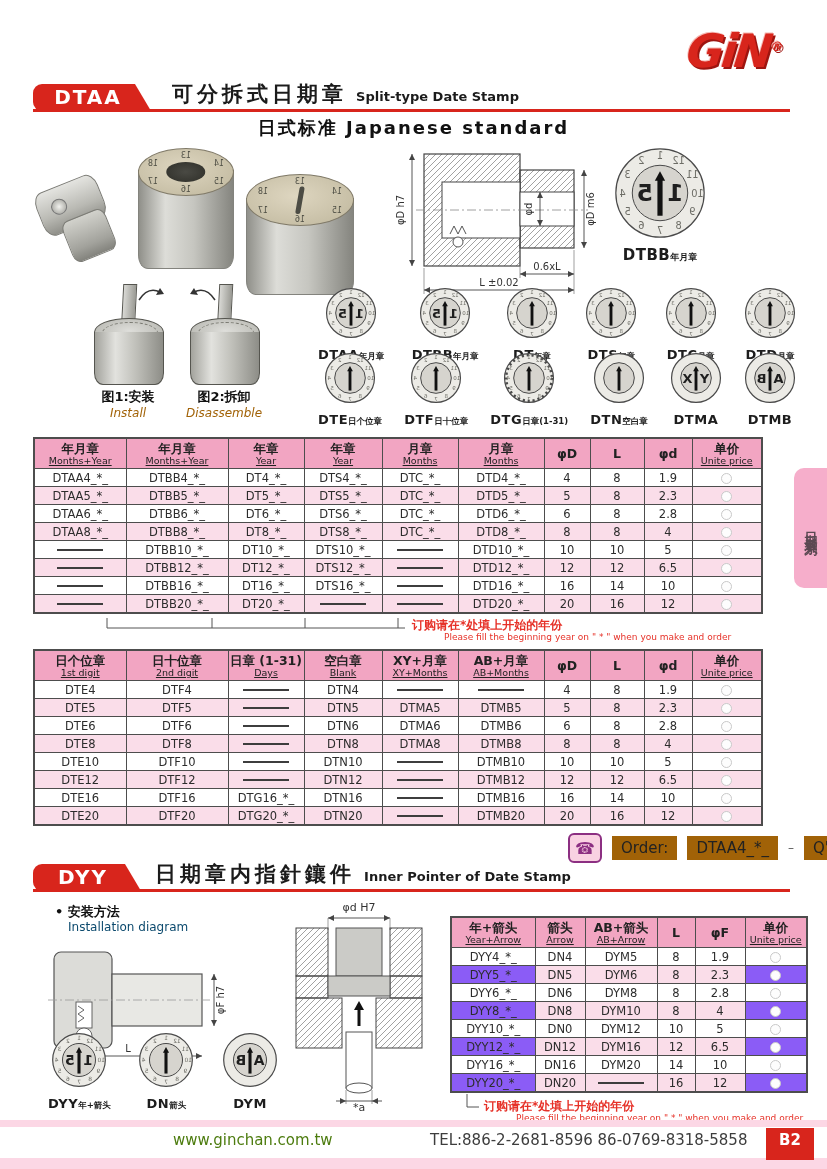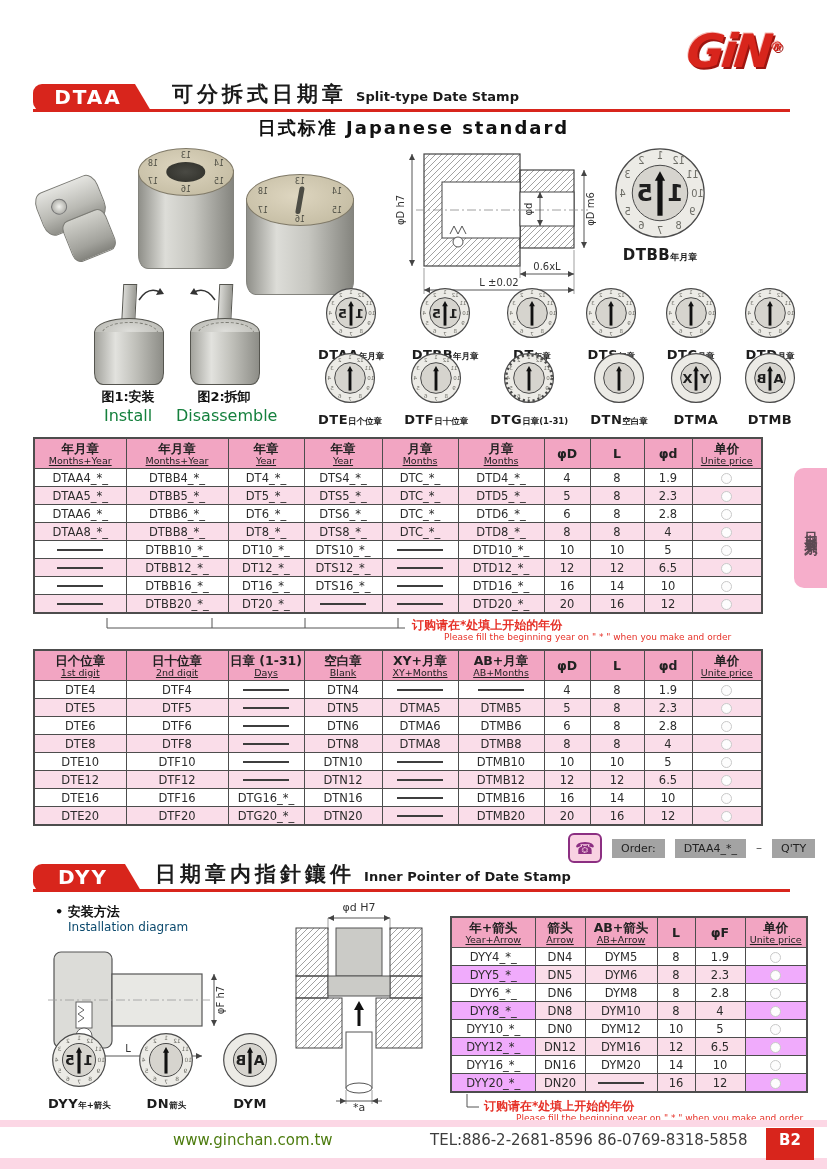--- a/index.html
+++ b/index.html
@@ -52,57 +52,57 @@
   .blade{position:absolute;left:42px;top:0;width:12px;height:46px;background:linear-gradient(90deg,#d9d9d5,#9b9b95);
         border:1px solid #55554f;transform:skewX(-3deg);}
   .c-top{position:absolute;left:14px;top:34px;width:68px;height:26px;border-radius:50%;
         background:radial-gradient(ellipse at 50% 45%,#dededa,#bcbcb6 75%);border:1px solid #55554f;}
   .c-top .ring{position:absolute;left:10%;top:12%;width:80%;height:76%;border-radius:50%;border:1px dashed #7a7a72;}
   .c-body{position:absolute;left:14px;top:48px;width:68px;height:52px;border:1px solid #55554f;border-top:none;
         background:linear-gradient(90deg,#a3a39d,#e2e2de 30%,#c0c0ba 60%,#8d8d87);
         border-radius:0 0 9px 9px/0 0 12px 12px;}
   .fig-label{display:inline-block;width:96px;text-align:center;}
   .fl-zh{font-size:13px;font-weight:bold;color:#111;}
-  .fl-en{font-size:16px;color:#15803d;}
+  .fl-en{font-size:12px;color:#a16207;font-style:italic;}
 
   
   .dialrow{position:absolute;display:flex;justify-content:space-between;}
   .dial-item{text-align:center;}
   .dlabel{margin-top:1px;white-space:nowrap;}
   .dcode{font-size:13px;font-weight:bold;color:#1d1d1d;letter-spacing:0.5px;}
   .dsuf{font-size:8.5px;font-weight:bold;color:#1d1d1d;}
   .bigdial{position:absolute;left:600px;top:146px;width:120px;text-align:center;}
   .bigdial .dcode{font-size:15px;}
   .bigdial .dsuf{font-size:9px;}
 
   
   .grid{border-collapse:collapse;table-layout:fixed;border:2px solid #4d4d4d;background:#fff;}
   .grid th,.grid td{border:1px solid #4d4d4d;text-align:center;vertical-align:middle;
         overflow:hidden;white-space:nowrap;}
   .grid th{background:#f2a5c2;padding:2px 0;}
   .hz{font-size:12.5px;font-weight:bold;line-height:1.2;color:#222;}
   .he{font-size:9.5px;font-weight:normal;line-height:1.1;color:#222;text-decoration:underline;}
   .grid td{font-size:11.5px;height:17px;padding:0;color:#2c2c2c;}
   .grid tr.alt td{background:#fadde9;}
-  .grid tr.alt td.wh{background:#f0abfc;}
+  .grid tr.alt td.wh{background:#8b5cf6;}
   .dashln{display:inline-block;width:46px;border-top:2px solid #3d3d3d;vertical-align:middle;}
   .pdot{display:inline-block;width:9px;height:9px;border-radius:50%;border:1px solid #c9c9c9;
         background:#fdfdfd;vertical-align:middle;}
   .host{position:absolute;}
 
   
   .note-zh{position:absolute;font-size:12px;font-weight:bold;color:#e63128;white-space:nowrap;}
   .note-en{position:absolute;font-size:9px;color:#e63128;white-space:nowrap;padding-left:32px;}
   .brkt{position:absolute;}
 
   
   .order{position:absolute;left:568px;top:833px;display:flex;align-items:center;gap:10px;}
   .phonebox{width:30px;height:26px;border:2px solid #8c2f82;border-radius:6px;background:#f9d2e2;
         display:flex;align-items:center;justify-content:center;font-size:16px;color:#8c2f82;}
-  .chip{background:#a3a3a3;padding:3px 9px;font-size:11px;color:#222;}
+  .chip{background:#a16207;padding:3px 9px;font-size:15px;color:#222;}
   .odash{font-size:12px;color:#555;}
 
   
   .inst-zh{position:absolute;font-size:13px;font-weight:bold;color:#111;}
   .inst-en{position:absolute;font-size:12px;color:#0c4a6e;text-align:center;}
 
   
   .sidetab{position:absolute;left:794px;top:468px;width:33px;height:120px;background:#f6aecb;
         border-radius:10px 0 0 10px;display:flex;align-items:center;justify-content:center;}
   .sidetab span{writing-mode:vertical-rl;font-size:13px;letter-spacing:3px;color:#5c4953;font-weight:bold;}

